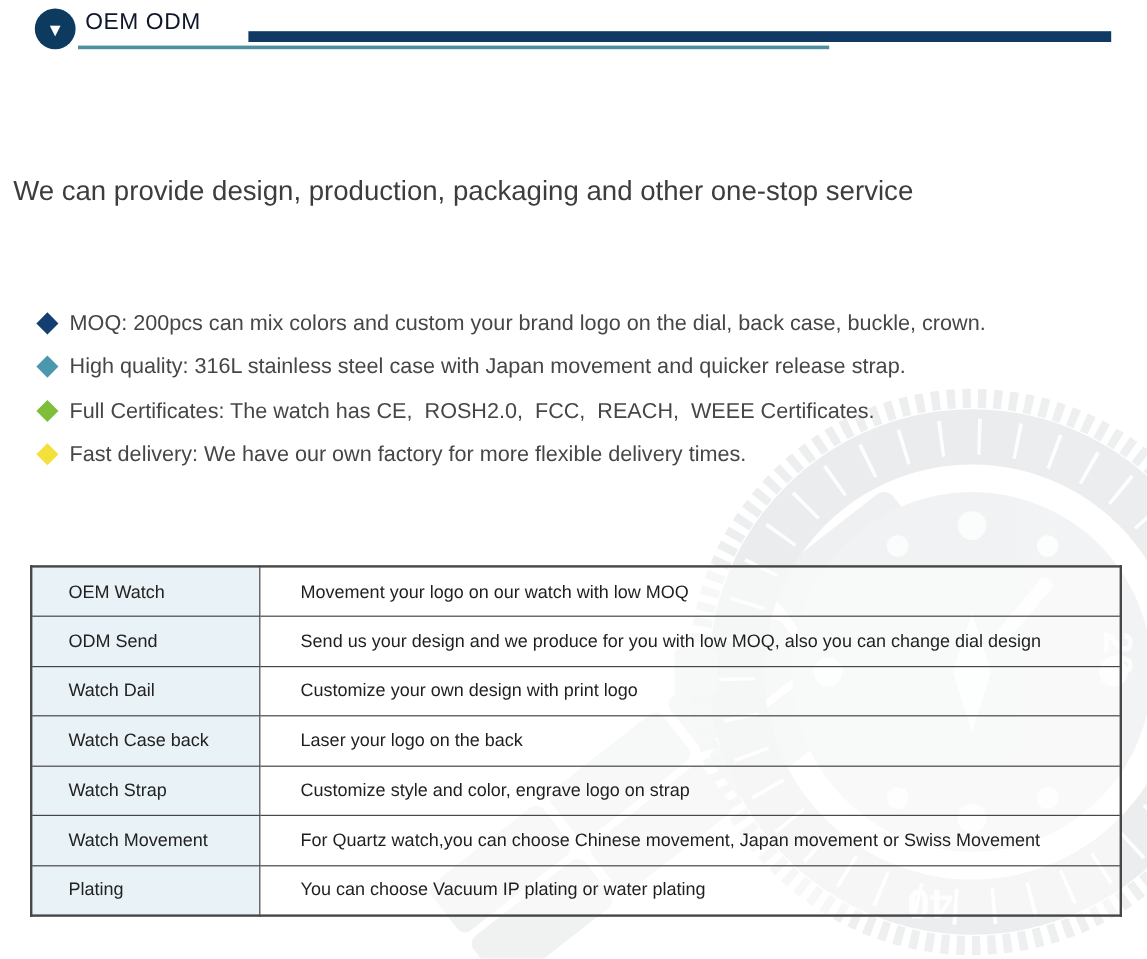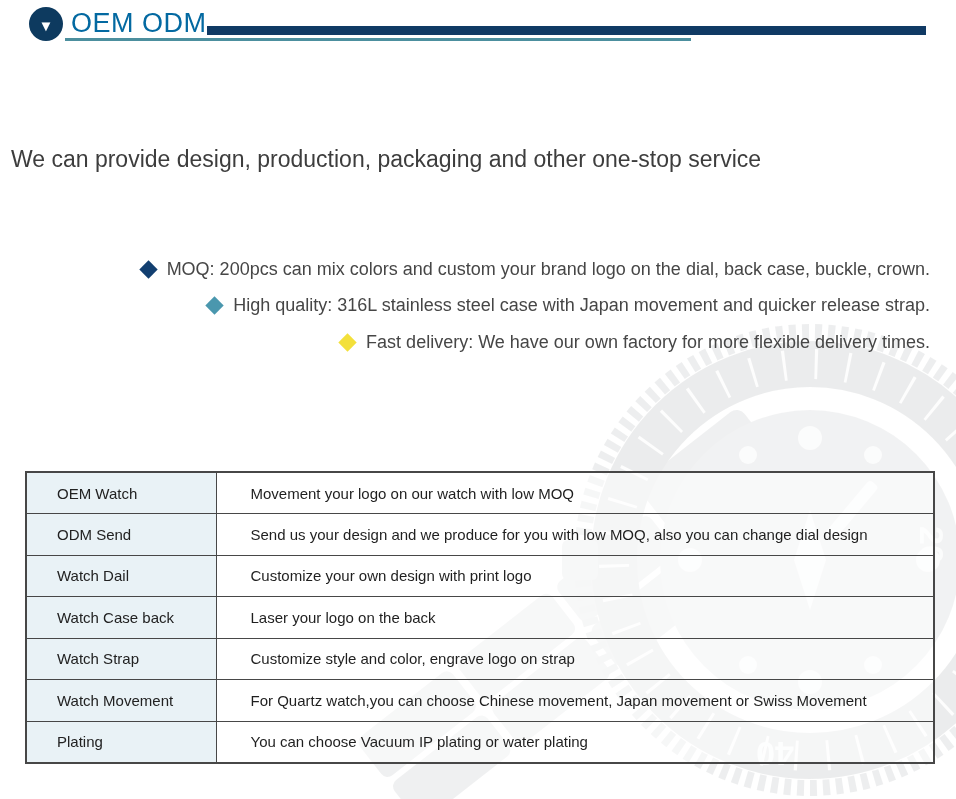--- a/index.html
+++ b/index.html
@@ -16,21 +16,21 @@
   .hdr { position: absolute; left: 0; top: 0; width: 956px; height: 56px; }
   .logo-circle {
     position: absolute; left: 29px; top: 7px;
     width: 34px; height: 34px; border-radius: 50%;
     background: #0d3a5f;
     display: flex; align-items: center; justify-content: center;
   }
   .logo-tri { color: #ffffff; font-size: 15px; line-height: 1; transform: translateY(1px); }
   .hdr-title {
     position: absolute; left: 71px; top: 8px;
-    font-size: 27px; letter-spacing: 0.5px; color: #0369a1;
+    font-size: 19px; letter-spacing: 0.5px; color: #0f172a;
   }
   .hdr-bar-navy {
     position: absolute; left: 207px; top: 26px;
     width: 719px; height: 9px; background: #103a64;
   }
   .hdr-line-teal {
     position: absolute; left: 65px; top: 38px;
     width: 626px; height: 3px; background: #4c8f9e;
   }
 
@@ -44,21 +44,21 @@
   
   .intro { position: absolute; left: 0; top: 146px; width: 772px; text-align: center; }
   .intro-line1 { font-size: 23px; color: #3d3d3d; }
   .intro-line2 {
     margin-top: 9px; font-size: 22px; font-weight: 600; color: #3a3a3a;
     display: inline-block; border-bottom: 2px solid #4a4a4a; padding: 0 4px 2px 4px;
   }
 
   
   .bullets { position: absolute; left: 30px; top: 259px; width: 900px; }
-  .bullet-item { display: flex; align-items: center; height: 20px; margin-bottom: 16.5px; justify-content: flex-end; }
+  .bullet-item { display: flex; align-items: center; height: 20px; margin-bottom: 16.5px; }
   .bullet-diamond {
     width: 13px; height: 13px; flex: 0 0 13px;
     transform: rotate(45deg);
     margin: 0 12px 0 3px;
   }
   .bullet-text { font-size: 18px; color: #464646; white-space: pre-wrap; }
 
   
   .spec-table {
     position: absolute; left: 25px; top: 471px;
@@ -144,20 +144,24 @@
 <div class="bullets">
   <div class="bullet-item">
     <span class="bullet-diamond" style="background-color: rgb(18, 63, 112);"></span>
     <span class="bullet-text">MOQ: 200pcs can mix colors and custom your brand logo on the dial, back case, buckle, crown.</span>
   </div>
   <div class="bullet-item">
     <span class="bullet-diamond" style="background-color: rgb(74, 151, 174);"></span>
     <span class="bullet-text">High quality: 316L stainless steel case with Japan movement and quicker release strap.</span>
   </div>
   <div class="bullet-item">
+    <span class="bullet-diamond" style="background-color: rgb(127, 190, 59);"></span>
+    <span class="bullet-text">Full Certificates: The watch has CE,  ROSH2.0,  FCC,  REACH,  WEEE Certificates.</span>
+  </div>
+  <div class="bullet-item">
     <span class="bullet-diamond" style="background-color: rgb(243, 224, 59);"></span>
     <span class="bullet-text">Fast delivery: We have our own factory for more flexible delivery times.</span>
   </div>
 </div>
 
 <table class="spec-table">
   <tbody>
     <tr>
       <td class="cell-label">OEM Watch</td>
       <td class="cell-desc">Movement your logo on our watch with low MOQ</td>

